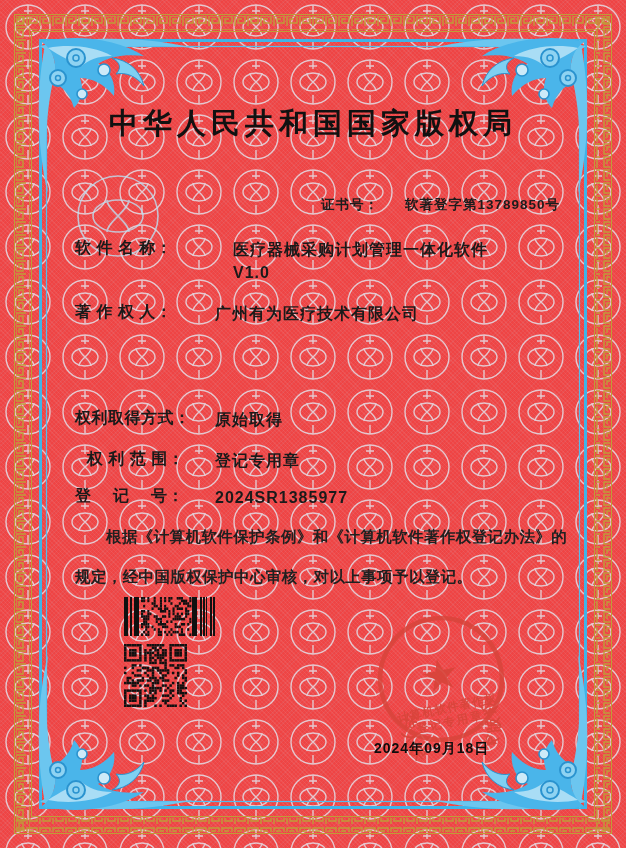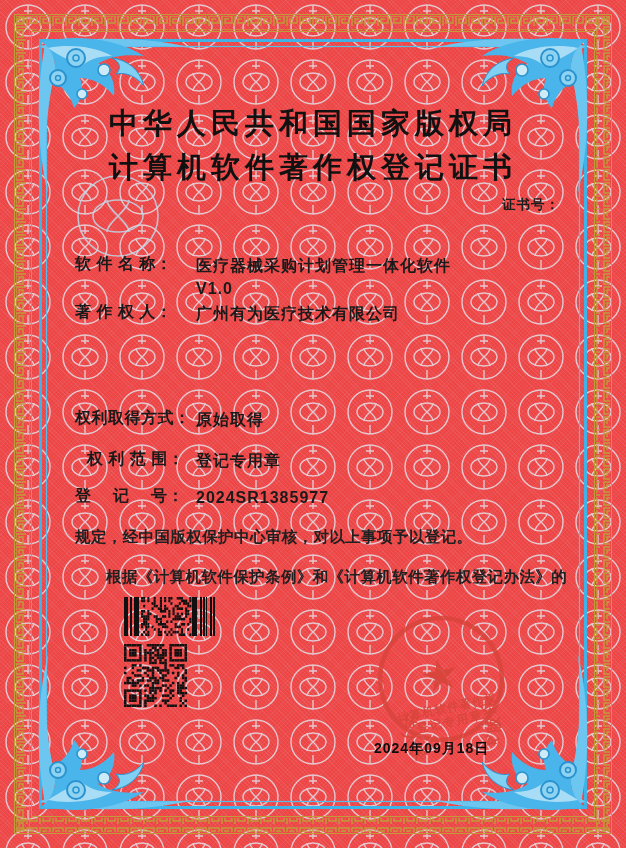--- a/index.html
+++ b/index.html
@@ -20,21 +20,21 @@
     left:0; width:626px; text-align:center;
     font-family:"Liberation Serif", serif;
     font-weight:900; font-size:29px; letter-spacing:5px; color:#111;
   }
   .cert-no {
     top:196px; right:66px; font-size:13.5px; font-weight:bold;
     letter-spacing:1px; display:flex; gap:26px; color:#1c1c1c;
   }
   .field-row { left:75px; width:486px; display:flex; align-items:flex-start; }
   .flabel { width:121px; flex:0 0 121px; font-size:16px; font-weight:bold; letter-spacing:0.5px; white-space:pre; }
-  .fvalue { font-size:16px; font-weight:bold; letter-spacing:1px; line-height:23px; }
+  .fvalue { font-size:16px; font-weight:bold; letter-spacing:1px; line-height:23px;margin-left:19px; }
   .statement { left:75px; width:482px; top:517px; font-size:15.5px; font-weight:600; color:#202020; }
   .statement .st-line { line-height:40px; letter-spacing:0.4px; white-space:nowrap; }
   .statement .st-line.first { text-indent:2em; }
   .seal-wrap { left:366px; top:604px; width:150px; height:150px; transform:rotate(-12deg); opacity:.92; }
   .date { left:374px; top:740px; font-size:14px; font-weight:bold; color:#0d0d0d; letter-spacing:1px; }
   .barcode-box { left:124px; top:597px; width:93px; height:39px; }
   .qr-box { left:124px; top:644px; width:63px; height:63px; }
 </style>
 </head>
 <body>
@@ -96,27 +96,27 @@
     <rect x="40.5" y="40.5" width="545" height="767" fill="none" stroke="#3fb3e8" stroke-width="3"></rect>
     <rect x="46.5" y="46.5" width="533" height="755" fill="none" stroke="#55bcec" stroke-width="1.2"></rect>
 
     <use href="#flourish" transform="translate(42,42)"></use>
     <use href="#flourish" transform="translate(584,42) scale(-1,1)"></use>
     <use href="#flourish" transform="translate(42,806) scale(1,-1)"></use>
     <use href="#flourish" transform="translate(584,806) scale(-1,-1)"></use>
   </svg>
 
   <div class="abs title-line" style="top:104px;">中华人民共和国国家版权局</div>
-  <div class="abs title-line" style="top:148px;">计算机软件著作权登记证书</div>
 
   <div class="abs cert-no">
     <span>证书号：</span>
-  </div>
-
-  <div class="abs field-row" style="top:254px;">
+    <span>软著登字第13789850号</span>
+  </div>
+
+  <div class="abs field-row" style="top:238px;gap:18px;">
     <span class="flabel">软 件 名 称：</span>
     <span class="fvalue">
       <span>医疗器械采购计划管理一体化软件</span><br>
       <span>V1.0</span>
     </span>
   </div>
 
   <div class="abs field-row" style="top:408px;">
     <span class="flabel">权利取得方式：</span>
     <span class="fvalue">原始取得</span>
@@ -131,22 +131,22 @@
     <span class="flabel">权 利 范 围：</span>
     <span class="fvalue">登记专用章</span>
   </div>
 
   <div class="abs field-row" style="top:486px;">
     <span class="flabel">登　 记　 号：</span>
     <span class="fvalue">2024SR1385977</span>
   </div>
 
   <div class="abs statement">
+    <div class="st-line first">根据《计算机软件保护条例》和《计算机软件著作权登记办法》的</div>
     <div class="st-line">规定，经中国版权保护中心审核，对以上事项予以登记。</div>
-    <div class="st-line first">根据《计算机软件保护条例》和《计算机软件著作权登记办法》的</div>
   </div>
 
   <div class="abs barcode-box">
     <svg id="barcode-svg" width="93" height="39" xmlns="http://www.w3.org/2000/svg">
         <rect x="0" y="0" width="4" height="39" fill="#101010"></rect>
         <rect x="6" y="0" width="2" height="39" fill="#101010"></rect>
         <rect x="10" y="0" width="5" height="39" fill="#101010"></rect>
         <rect x="17" y="0" width="2.1" height="2.6" fill="#101010"></rect>
         <rect x="17" y="2.6" width="2.1" height="2.6" fill="#101010"></rect>
         <rect x="17" y="13" width="2.1" height="2.6" fill="#101010"></rect>

